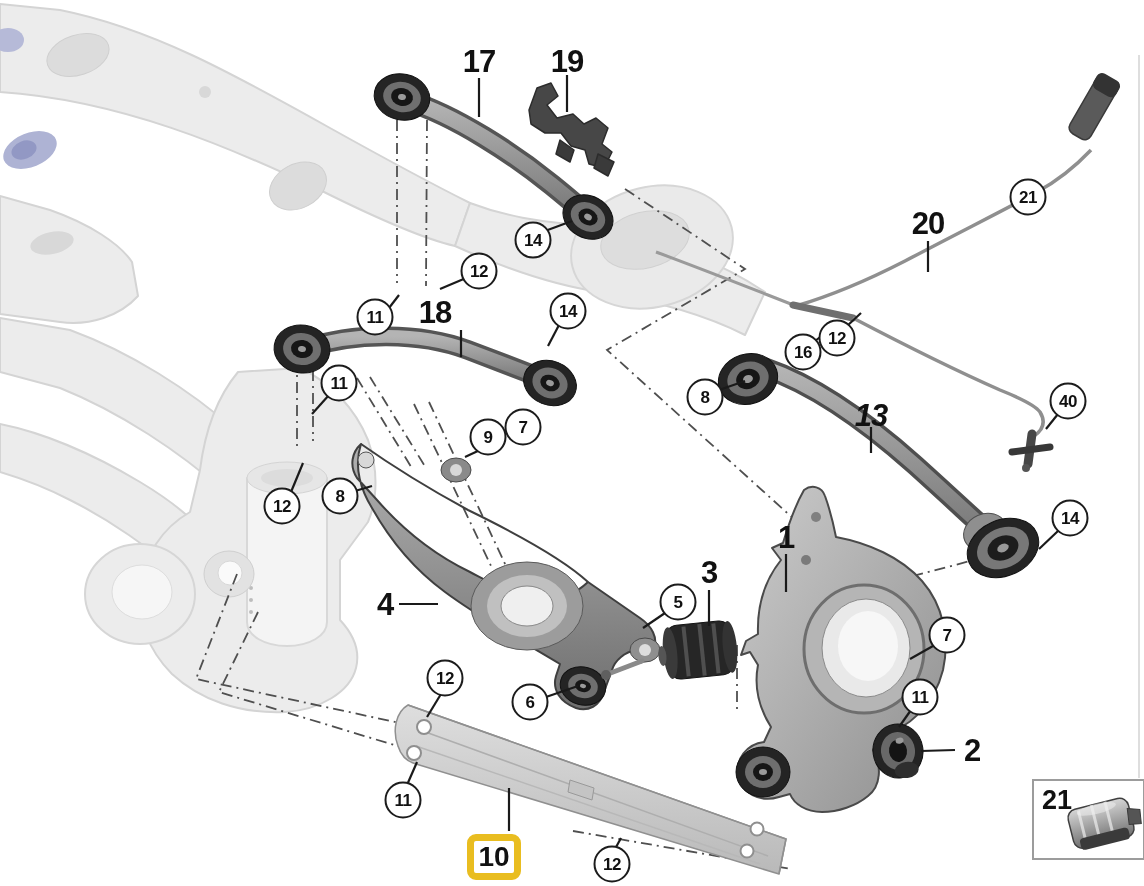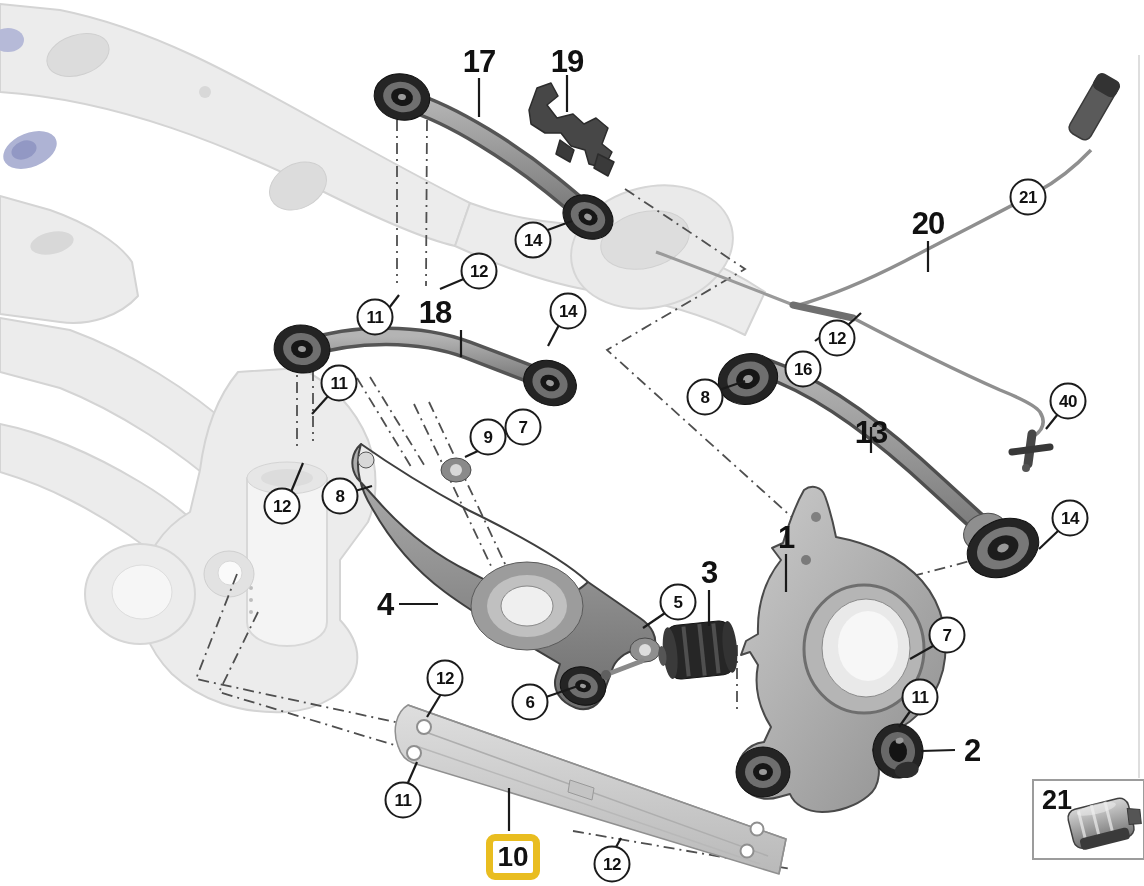--- a/index.html
+++ b/index.html
@@ -275,33 +275,33 @@
         <line x1="911" y1="710" x2="899" y2="727" stroke="#1a1a1a" stroke-width="2.2"></line>
         <line x1="615" y1="849" x2="621" y2="838" stroke="#1a1a1a" stroke-width="2.2"></line>
       </g>
 </svg>
 
 <div id="callout-layer">
       <div class="callout plain" style="left: 479px; top: 61px;">17</div>
       <div class="callout plain" style="left: 567px; top: 61px;">19</div>
       <div class="callout plain" style="left: 928px; top: 223px;">20</div>
       <div class="callout plain" style="left: 435px; top: 312px;">18</div>
-      <div class="callout plain" style="left: 871px; top: 432px;">13</div>
+      <div class="callout plain" style="left: 871px; top: 415px; font-style: italic;">13</div>
       <div class="callout plain" style="left: 786px; top: 537px;">1</div>
       <div class="callout plain" style="left: 709px; top: 572px;">3</div>
       <div class="callout plain" style="left: 385px; top: 604px;">4</div>
       <div class="callout plain" style="left: 972px; top: 750px;">2</div>
-      <div class="callout highlight" style="left: 513px; top: 857px; border-color: rgb(233, 189, 32);">10</div>
+      <div class="callout highlight" style="left: 494px; top: 857px; border-color: rgb(233, 189, 32);">10</div>
       <div class="callout circle" style="left: 533px; top: 240px;">14</div>
       <div class="callout circle" style="left: 479px; top: 271px;">12</div>
       <div class="callout circle" style="left: 375px; top: 317px;">11</div>
       <div class="callout circle" style="left: 568px; top: 311px;">14</div>
       <div class="callout circle" style="left: 1028px; top: 197px;">21</div>
       <div class="callout circle" style="left: 837px; top: 338px;">12</div>
-      <div class="callout circle" style="left: 803px; top: 369px;">16</div>
+      <div class="callout circle" style="left: 803px; top: 352px;">16</div>
       <div class="callout circle" style="left: 705px; top: 397px;">8</div>
       <div class="callout circle" style="left: 1068px; top: 401px;">40</div>
       <div class="callout circle" style="left: 339px; top: 383px;">11</div>
       <div class="callout circle" style="left: 488px; top: 437px;">9</div>
       <div class="callout circle" style="left: 523px; top: 427px;">7</div>
       <div class="callout circle" style="left: 340px; top: 496px;">8</div>
       <div class="callout circle" style="left: 282px; top: 506px;">12</div>
       <div class="callout circle" style="left: 1070px; top: 518px;">14</div>
       <div class="callout circle" style="left: 678px; top: 602px;">5</div>
       <div class="callout circle" style="left: 947px; top: 635px;">7</div>

